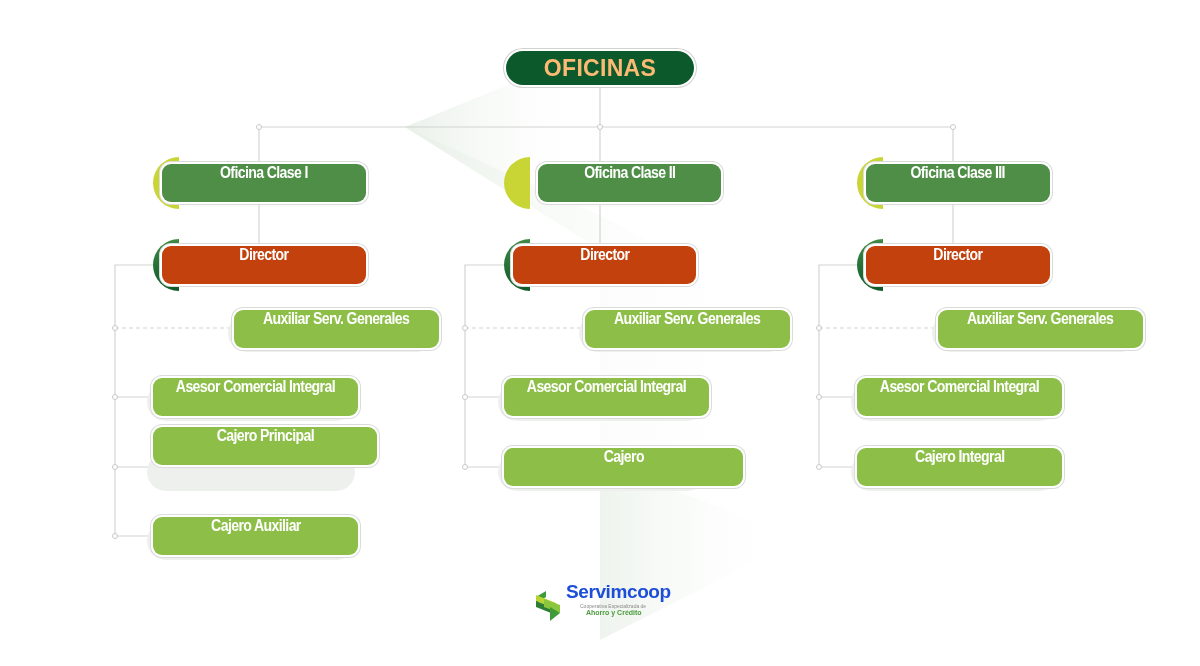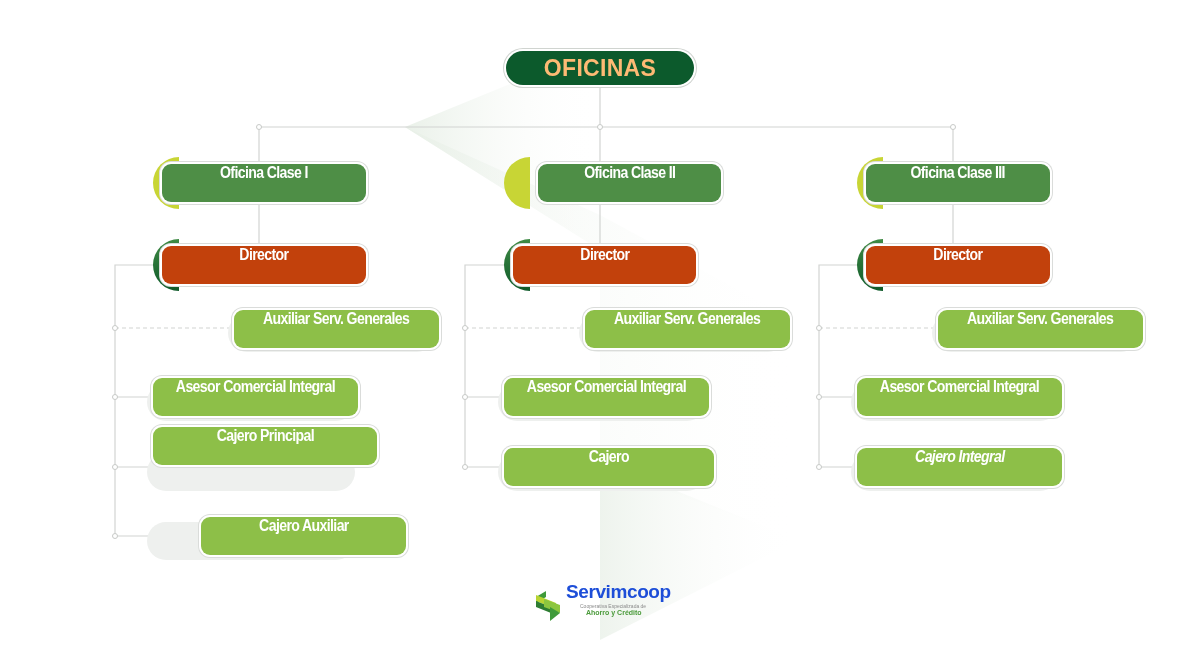--- a/index.html
+++ b/index.html
@@ -145,21 +145,21 @@
   <div class="pill role" style="left:153px; top:378px; width:205px;">
     <span class="pill-text">Asesor Comercial Integral</span>
   </div>
 
   <div class="shadow-under" style="left:147px; top:453px; width:208px;"></div>
   <div class="pill role" style="left:153px; top:427px; width:224px;">
     <span class="pill-text">Cajero Principal</span>
   </div>
 
   <div class="shadow-under" style="left:147px; top:522px; width:208px;"></div>
-  <div class="pill role" style="left:153px; top:517px; width:205px;margin-left:48px;">
+  <div class="pill role" style="left:153px; top:517px; width:205px;">
     <span class="pill-text">Cajero Auxiliar</span>
   </div>
 </div>
 
 <div>
   <div class="accent accent-office" style="left:504px; top:157px;"></div>
   <div class="pill office" style="left:513px; top:164px; width:183px;margin-left:25px;">
     <span class="pill-text">Oficina Clase II</span>
   </div>
 
@@ -172,21 +172,21 @@
   <div class="pill role" style="left:585px; top:310px; width:205px;">
     <span class="pill-text">Auxiliar Serv. Generales</span>
   </div>
 
   <div class="shadow-under" style="left:498px; top:383px; width:208px;"></div>
   <div class="pill role" style="left:504px; top:378px; width:205px;">
     <span class="pill-text">Asesor Comercial Integral</span>
   </div>
 
   <div class="shadow-under" style="left:498px; top:453px; width:208px;"></div>
-  <div class="pill role" style="left:504px; top:448px; width:210px;">
+  <div class="pill role" style="left:504px; top:448px; width:239px;">
     <span class="pill-text">Cajero</span>
   </div>
 </div>
 
 <div>
   <div class="accent accent-office" style="left:857px; top:157px;"></div>
   <div class="pill office" style="left:866px; top:164px; width:184px;">
     <span class="pill-text">Oficina Clase III</span>
   </div>
 
@@ -199,21 +199,21 @@
   <div class="pill role" style="left:938px; top:310px; width:205px;">
     <span class="pill-text">Auxiliar Serv. Generales</span>
   </div>
 
   <div class="shadow-under" style="left:851px; top:383px; width:208px;"></div>
   <div class="pill role" style="left:857px; top:378px; width:205px;">
     <span class="pill-text">Asesor Comercial Integral</span>
   </div>
 
   <div class="shadow-under" style="left:851px; top:453px; width:208px;"></div>
-  <div class="pill role" style="left:857px; top:448px; width:205px;font-style:italic;">
+  <div class="pill role" style="left:857px; top:448px; width:205px;">
     <span class="pill-text">Cajero Integral</span>
   </div>
 </div>
 
 <div class="logo">
   <svg width="28" height="40" viewBox="0 0 28 40" style="position:absolute; left:0; top:2px;">
     <polygon points="10,0 10,10 0,16 0,22 10,16" fill="#3f9a3a"></polygon>
     <polygon points="0,14 20,22 20,28 0,20" fill="#b8d432"></polygon>
     <polygon points="0,20 20,28 20,34 0,26" fill="#2e7d32"></polygon>
     <polygon points="8,18 24,24 24,32 8,26" fill="#8cc63f"></polygon>

